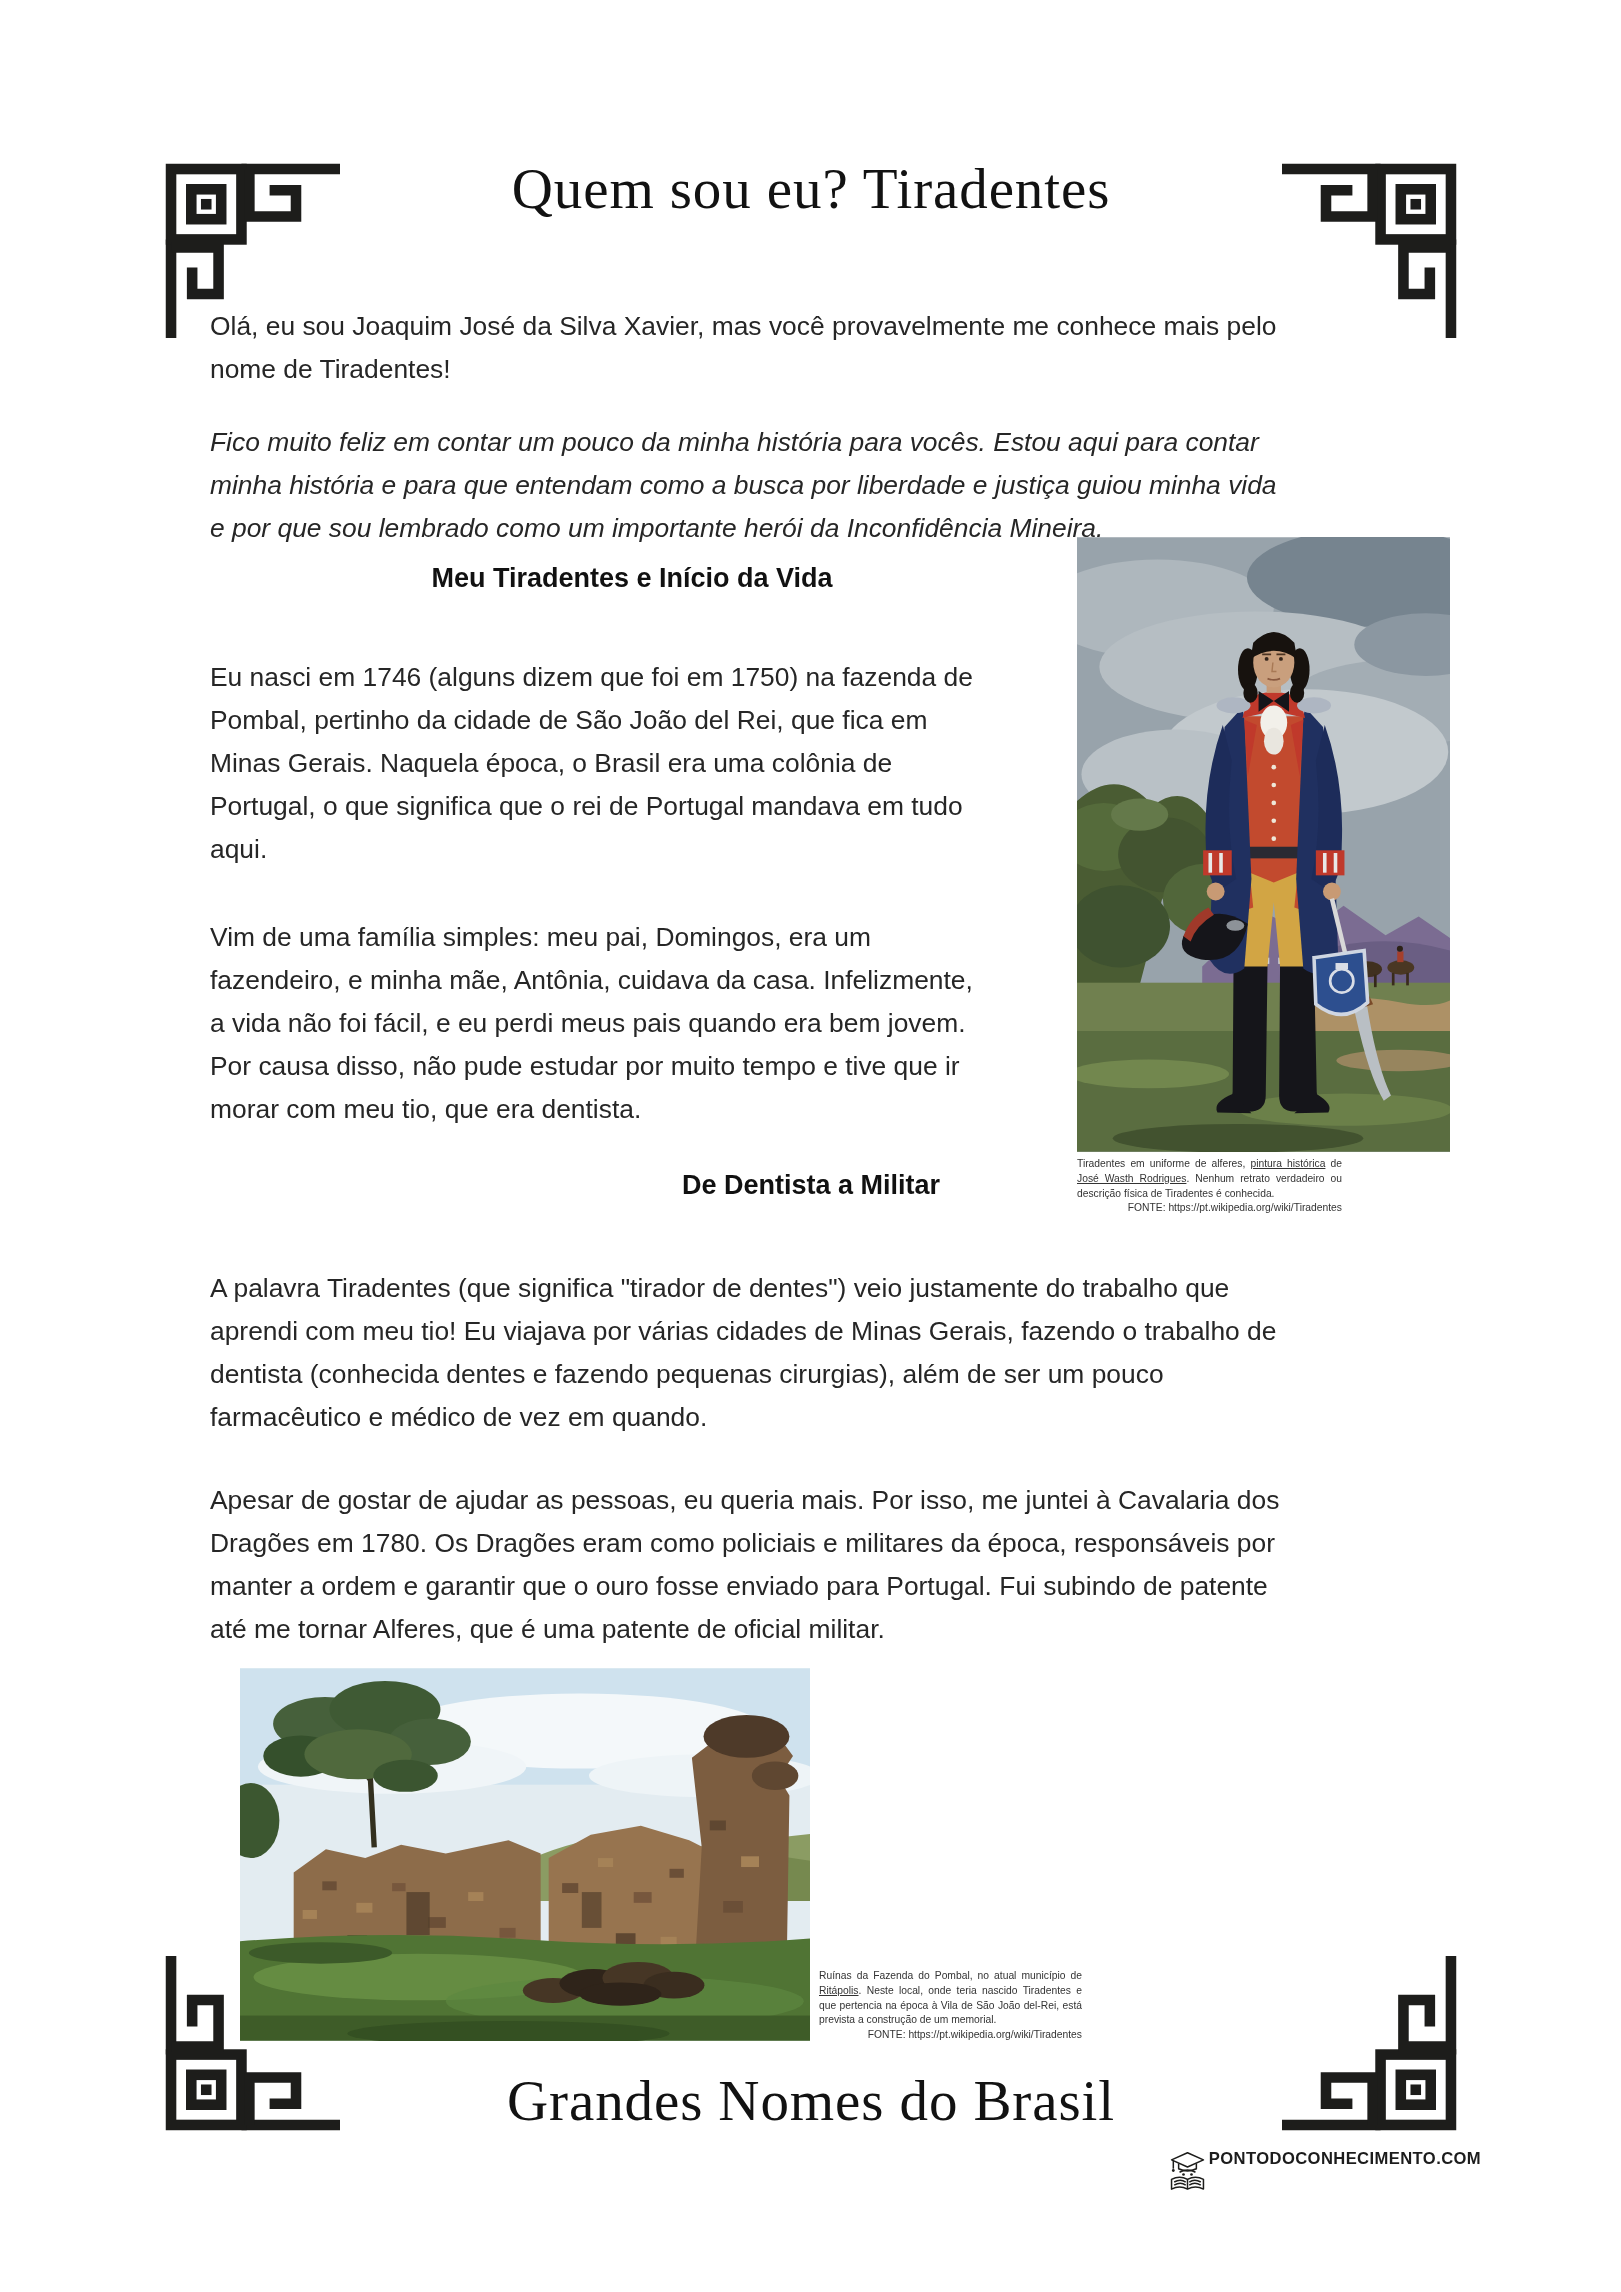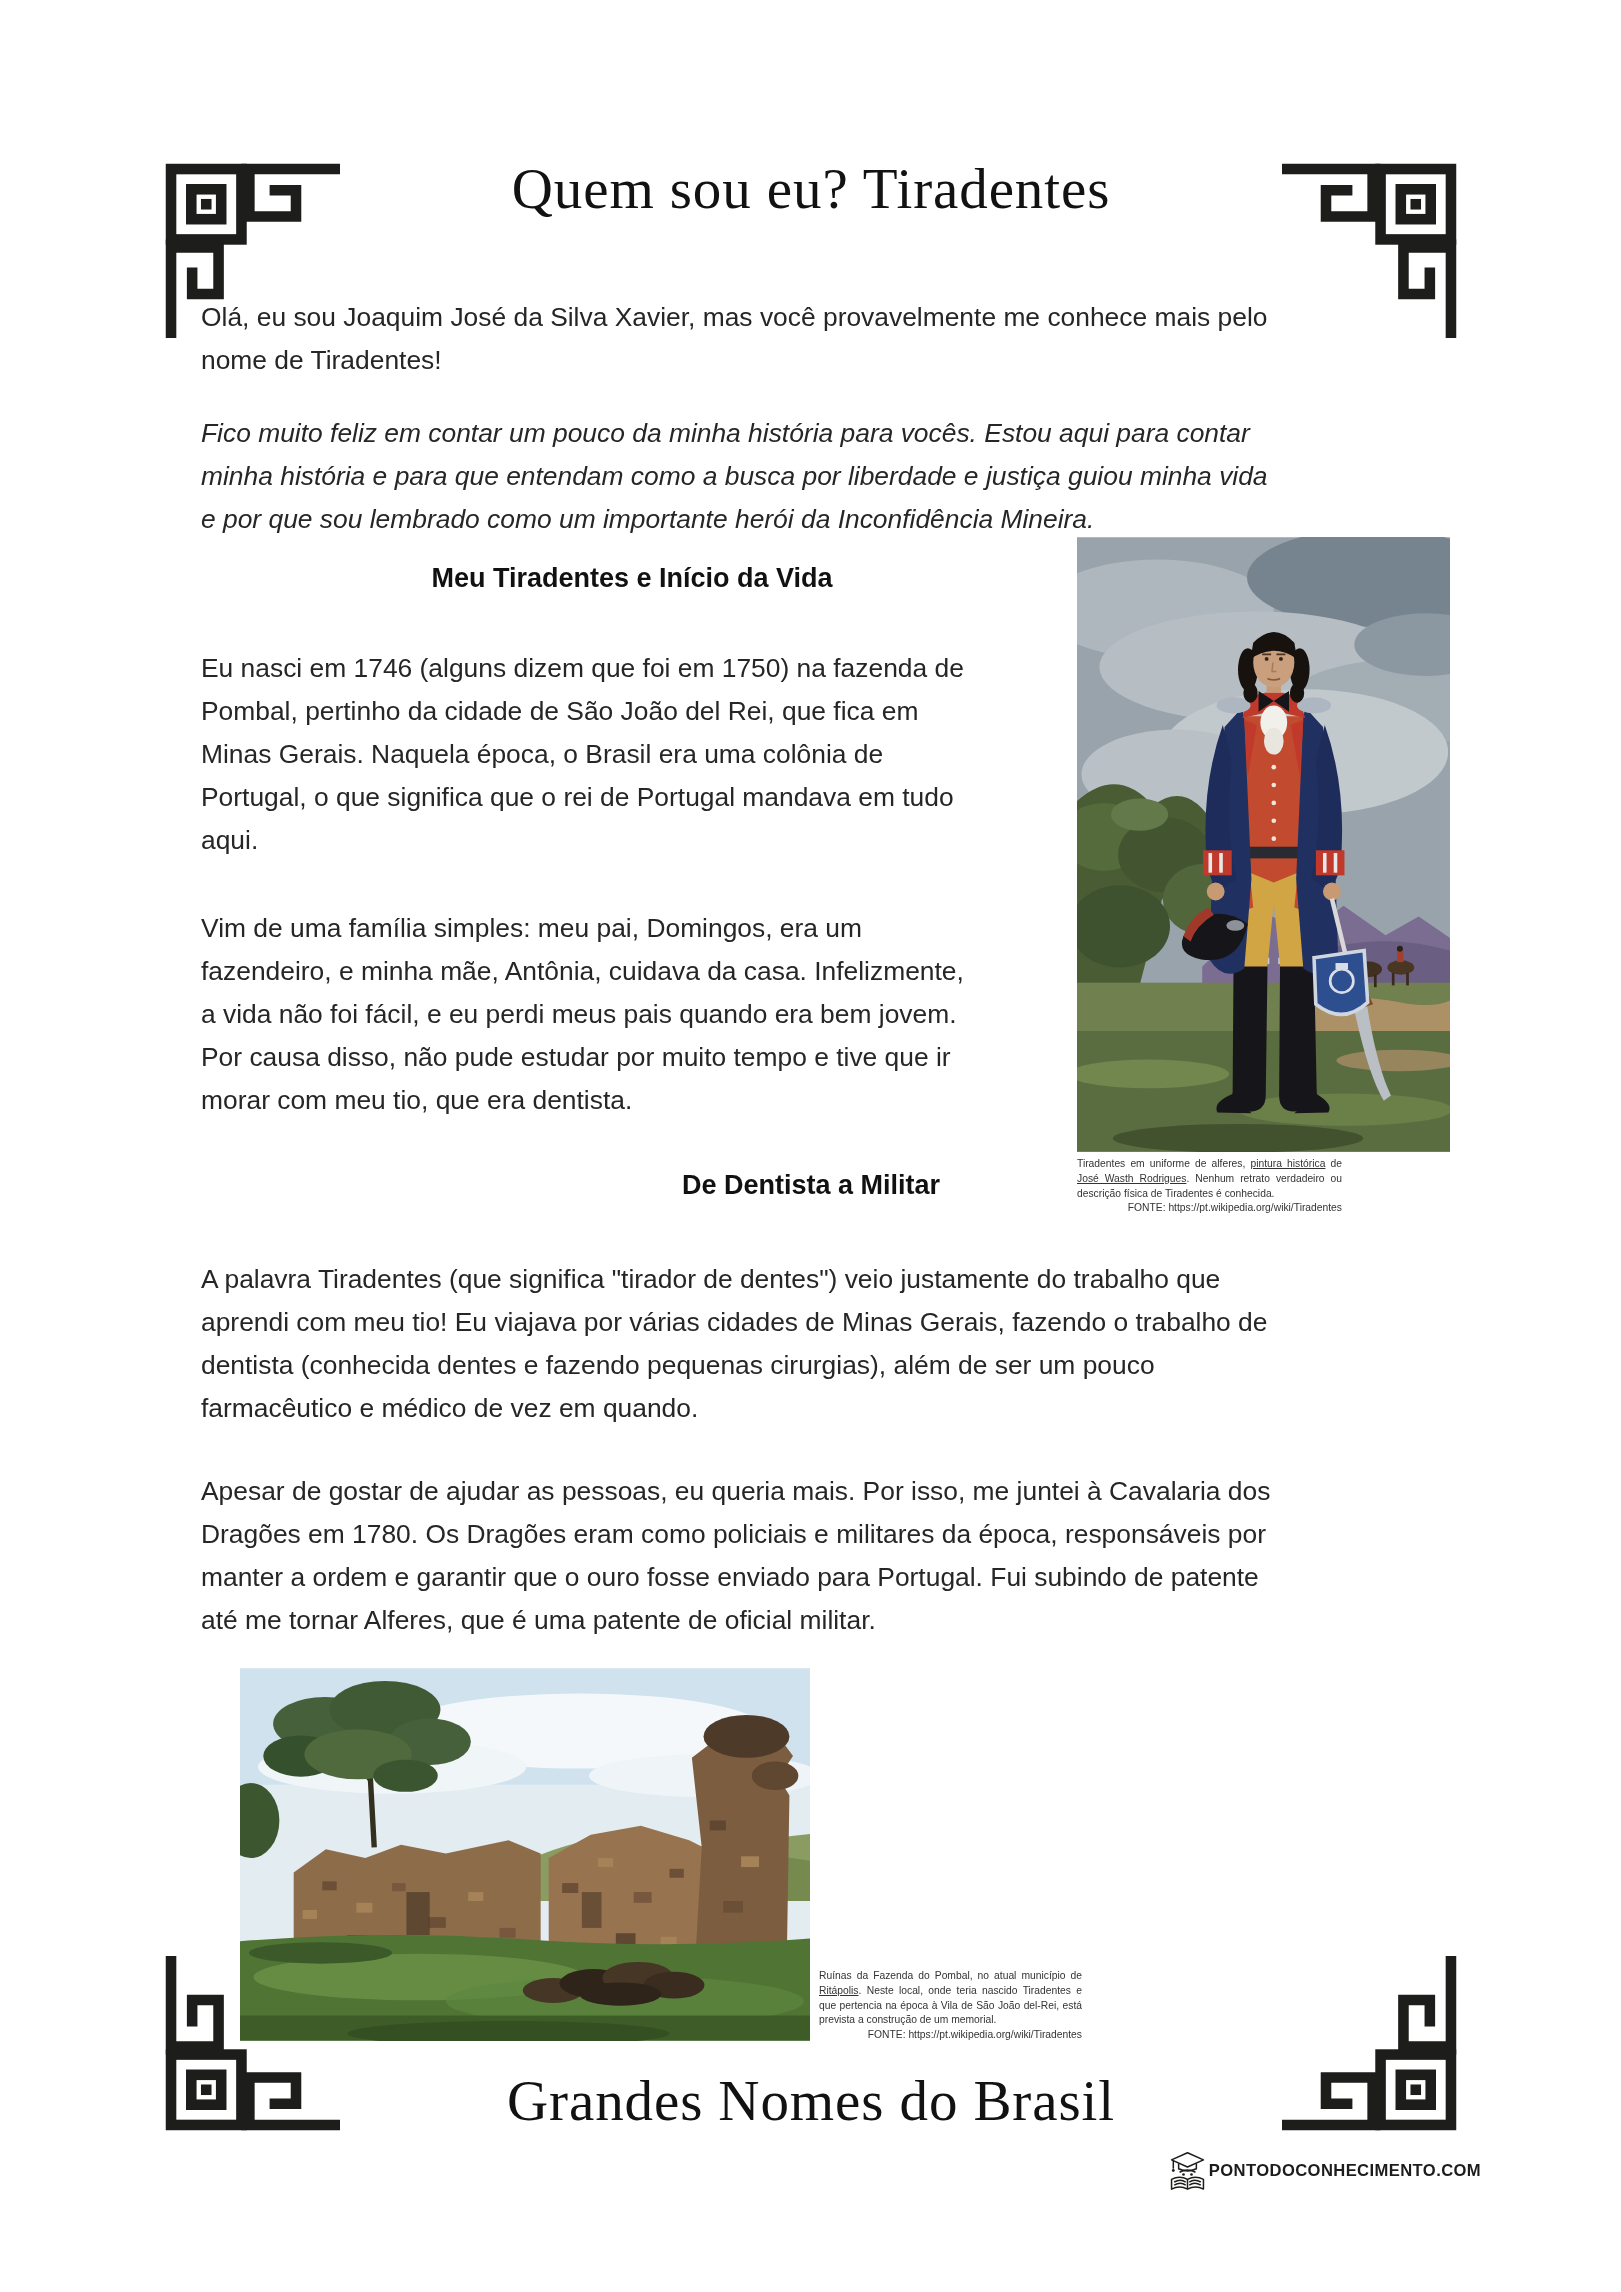--- a/index.html
+++ b/index.html
@@ -15,35 +15,35 @@
   .orn.br{transform:scale(-1,-1);}
   
   .script-title{
     font-family:cursive, serif;
     font-weight:400;color:#121212;text-align:center;
     font-size:57px;line-height:1.05;letter-spacing:0.9px;white-space:nowrap;
   }
   
   .para{
     font-size:26.4px;line-height:43px;color:#262626;
-    white-space:pre-line;margin:8px;
+    white-space:pre-line;margin:17px;
   }
   .heading{
     font-size:27px;line-height:32px;font-weight:bold;color:#111;
     text-align:center;margin:0;
   }
   
   .cap{
     font-size:10.3px;line-height:14.8px;color:#333;text-align:justify;margin:0;
   }
   .cap .src{display:block;text-align:right;}
   .cap-link{color:#333;text-decoration:underline;cursor:pointer;}
   
   .brand{
-    display:flex;align-items:center;gap:1.8px;
+    display:flex;gap:1.8px;
   }
   .brand-text{
     font-size:16.6px;font-weight:bold;letter-spacing:0.4px;color:#1c1c1c;white-space:nowrap;
   }
   .illu{display:block;}
 </style>
 </head>
 <body>
 
 <svg width="0" height="0" style="position:absolute" aria-hidden="true">

